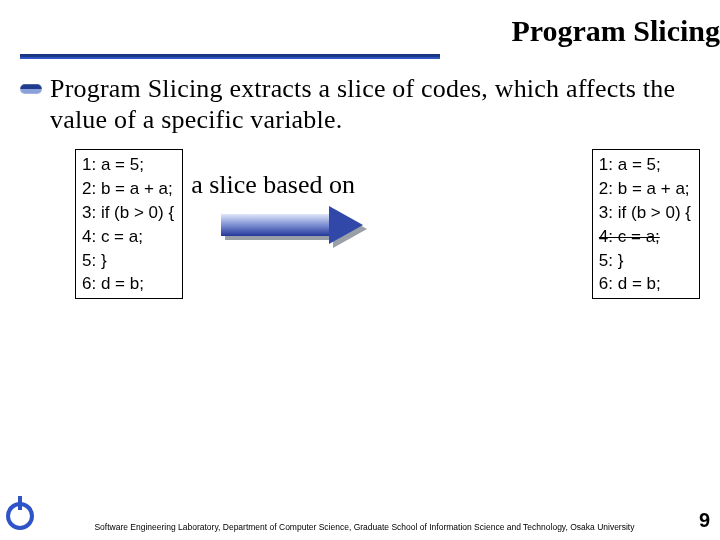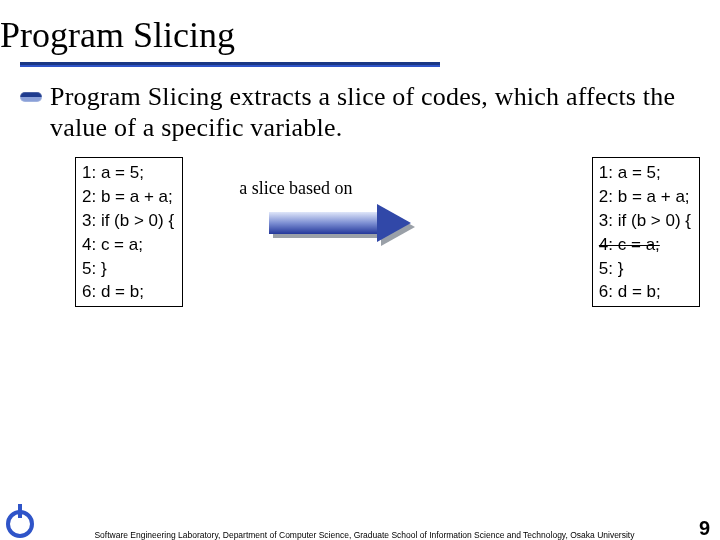--- a/index.html
+++ b/index.html
@@ -3,22 +3,23 @@
 <meta charset="utf-8">
 <style>
   * { margin: 0; padding: 0; box-sizing: border-box; }
   body {
     width: 720px; height: 540px;
     font-family: "Times New Roman", Times, serif;
     background: #fff; color: #000;
     position: relative; overflow: hidden;
   }
   .title {
-    font-size: 36px; text-align: left;
+    font-size: 30px; text-align: right;
     padding: 14px 0 6px;
+    font-weight: bold;
   }
   .rule {
     height: 5px; width: 420px;
     margin: 0 0 14px 20px;
     background: linear-gradient(180deg, #1a3784 50%, #2f54c8 50%);
   }
   .content { padding: 0 20px 0 30px; }
   .bullet-row {
     display: flex; align-items: flex-start;
     margin: 8px 0 14px -10px;
@@ -36,24 +37,23 @@
     margin: 8px 0 16px 45px;
   }
   .codebox {
     border: 1px solid #000;
     font-family: "Arial", "Helvetica", sans-serif;
     font-size: 17px; line-height: 1.4;
     padding: 3px 8px 2px 6px;
     white-space: nowrap;
   }
   .mid {
-    font-size: 18px; line-height: 1.25;
+    font-size: 26px; line-height: 1.25;
     position: relative; flex: 1 1 auto;
     padding: 0 0 0 2px;
-    margin-left: 48px;
   }
   .mid-lines { padding-top: 20px; }
   .arrow-wrap {
     position: relative;
     width: 150px; height: 38px;
     margin: 4px 0 0 30px;
   }
   .arrow-shadow, .arrow-main {
     position: absolute; inset: 0;
   }
@@ -69,21 +69,21 @@
     border-bottom: 19px solid transparent;
   }
   .arrow-shadow .shaft { background: #9aa0a8; }
   .arrow-shadow .head  { border-left: 34px solid #9aa0a8; }
   .arrow-main .shaft {
     background: linear-gradient(180deg, #dfe6f9 0%, #7d8fd3 50%, #23379a 100%);
   }
   .arrow-main .head { border-left: 34px solid #3148a8; }
   .struck { text-decoration: line-through; text-decoration-thickness: 1px; }
   .footer {
-    position: absolute; left: 0; right: 0; bottom: 0;
+    position: absolute; left: 0; right: 0; bottom: 8px;
     display: flex; align-items: flex-end;
   }
   .logo {
     width: 28px; height: 28px;
     border: 4px solid #2f54c8; border-radius: 50%;
     margin: 0 0 2px 6px;
     position: relative;
   }
   .logo::before {
     content: ""; position: absolute;

